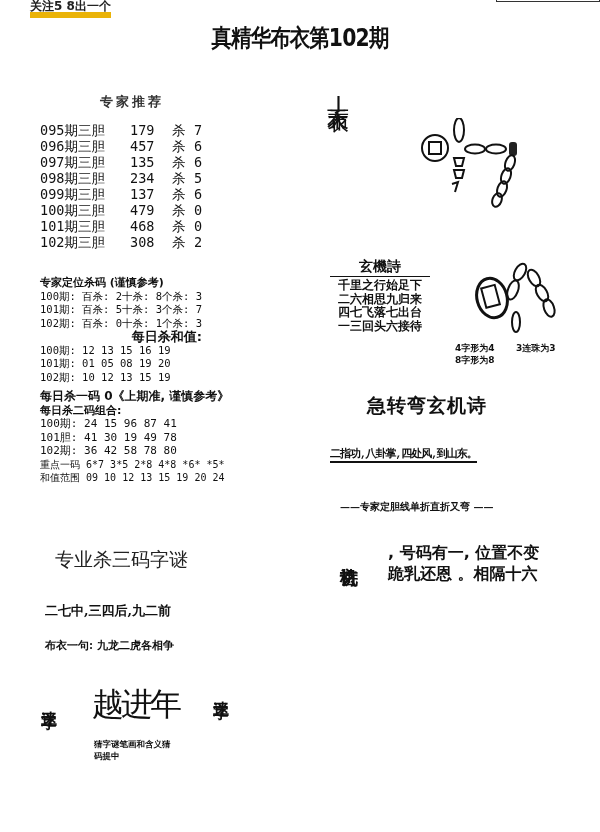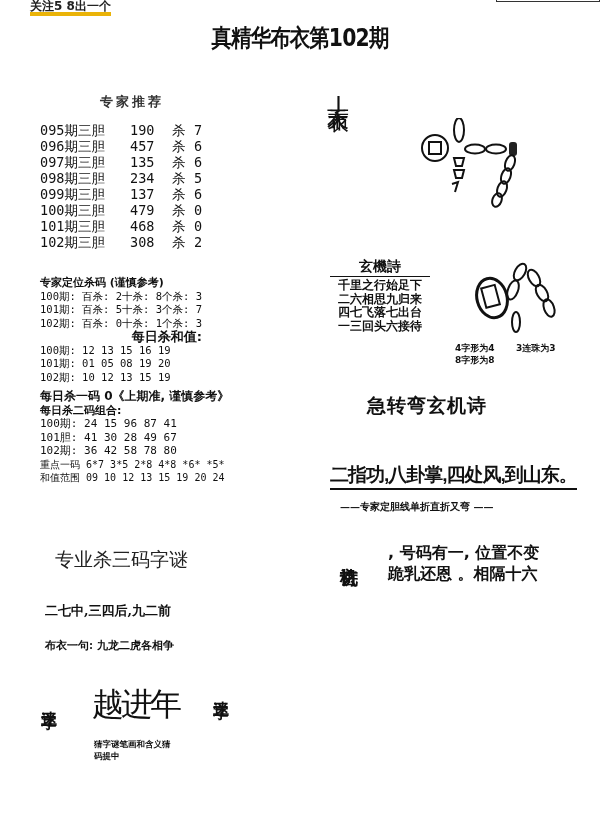--- a/index.html
+++ b/index.html
@@ -1,19 +1,19 @@
 <!DOCTYPE html>
 <html><head>
   <meta charset="utf-8">
   <style>
     * { box-sizing: border-box; margin: 0; padding: 0; }
     html, body { width: 600px; height: 832px; background: #ffffff; overflow: hidden; }
     body { position: relative; font-family: "DejaVu Sans", sans-serif; color: #111; }
     .abs { position: absolute; }
-    .top-note { left: 30px; top: 0px; font-size: 12px; font-weight: bold; border-bottom: 4px solid #eab308; line-height: 12px; color: #222; }
+    .top-note { left: 30px; top: 0px; font-size: 12px; font-weight: bold; border-bottom: 6px solid #eab308; line-height: 12px; color: #222; }
     .top-right-frame { left: 496px; top: -2px; width: 104px; height: 4px; border: 1px solid #333; border-top: none; }
     .main-title { left: 0; width: 600px; top: 22px; text-align: center; font-size: 24px; font-weight: bold; letter-spacing: -1px; transform: scaleX(0.85); }
     .section-title-small { left: 100px; top: 93px; font-size: 13px; font-weight: bold; letter-spacing: 3px; color: #333; }
     .mono { font-family: "DejaVu Sans Mono", monospace; }
     .pick-table { left: 40px; top: 122px; font-size: 13.5px; line-height: 16px; }
     .pick-row { display: flex; white-space: nowrap; }
     .pick-row .c1 { width: 90px; }
     .pick-row .c2 { width: 42px; }
     .pick-row .c3 { width: 22px; }
     .pick-row .c4 { width: 20px; }
@@ -35,37 +35,37 @@
     .big-word-hint { left: 94px; top: 738px; width: 80px; font-size: 8.5px; font-weight: bold; line-height: 12px; font-family: "DejaVu Serif", serif; }
     .buyi-vert { left: 324px; top: 92px; font-size: 22px; font-family: "DejaVu Sans", sans-serif; line-height: 29px; }
     .puzzle-fig { left: 420px; top: 118px; }
     .xuanji-box { left: 330px; top: 258px; width: 100px; }
     .xuanji-title { text-align: center; font-size: 14px; font-weight: bold; font-family: "DejaVu Serif", serif; border-bottom: 1.5px solid #111; padding-bottom: 0; }
     .xuanji-lines { font-size: 12px; font-weight: bold; line-height: 13.5px; font-family: "DejaVu Serif", serif; text-align: center; margin-top: 2px; }
     .beads-fig { left: 470px; top: 260px; }
     .beads-label1 { left: 455px; top: 342px; font-size: 9px; font-weight: bold; line-height: 12px; }
     .beads-label2 { left: 516px; top: 342px; font-size: 9px; font-weight: bold; }
     .jzw-title { left: 367px; top: 393px; font-size: 19px; font-weight: bold; font-family: "DejaVu Serif", serif; letter-spacing: 1px; }
-    .jzw-line { left: 330px; top: 446px; font-size: 19px; font-weight: bold; font-family: Liberation Sans, sans-serif; border-bottom: 2px solid #111; letter-spacing: -1px; white-space: nowrap; margin-top: 16px; }
+    .jzw-line { left: 330px; top: 446px; font-size: 11px; font-weight: bold; font-family: Liberation Mono, monospace; border-bottom: 2px solid #111; letter-spacing: -1px; white-space: nowrap; }
     .expert-line { left: 340px; top: 500px; font-size: 10px; font-weight: bold; font-family: "DejaVu Serif", serif; white-space: nowrap; }
     .xjs-vert { left: 336px; top: 553px; font-size: 18px; font-weight: bold; line-height: 27px; font-family: "DejaVu Serif", serif; }
     .xjs-text { left: 388px; top: 542px; font-size: 16px; font-weight: bold; line-height: 21px; white-space: nowrap; }
   </style>
 </head>
 <body>
 
 <div class="abs top-note">关注5  8出一个</div>
 <div class="abs top-right-frame"></div>
 <div class="abs main-title">真精华布衣第102期</div>
 
 <div class="abs section-title-small">专家推荐</div>
 <div class="abs pick-table mono">
   <div class="pick-row">
       <span class="c1">095期三胆</span>
-      <span class="c2">190</span>
+      <span class="c2">179</span>
       <span class="c3">杀</span>
       <span class="c4">7</span>
     </div>
   <div class="pick-row">
       <span class="c1">096期三胆</span>
       <span class="c2">457</span>
       <span class="c3">杀</span>
       <span class="c4">6</span>
     </div>
   <div class="pick-row">
@@ -114,21 +114,21 @@
   <div class="h2">每日杀和值:</div>
   <div class="row">100期: 12  13  15  16  19</div>
   <div class="row">101期: 01  05  08  19  20</div>
   <div class="row">102期: 10  12  13  15  19</div>
 </div>
 
 <div class="abs block3">
   <div class="h">每日杀一码 0《上期准, 谨慎参考》</div>
   <div class="sec-head">每日杀二码组合:</div>
   <div class="row">100期: 24  15  96  87  41</div>
-  <div class="row">101胆: 41  30  28  49  67</div>
+  <div class="row">101胆: 41  30  19  49  78</div>
   <div class="row">102期: 36  42  58  78  80</div>
   <div class="small-row"><span>重点一码</span> <span>6*7  3*5  2*8  4*8  *6*  *5*</span></div>
   <div class="small-row"><span>和值范围</span> <span>09  10  12  13  15  19  20  24</span></div>
 </div>
 
 <div class="abs riddle-title">专业杀三码字谜</div>
 <div class="abs riddle-answer">二七中,三四后,九二前</div>
 <div class="abs buyi-line">布衣一句: 九龙二虎各相争</div>
 
 <div class="abs vert three-char-left">三字迷</div>

